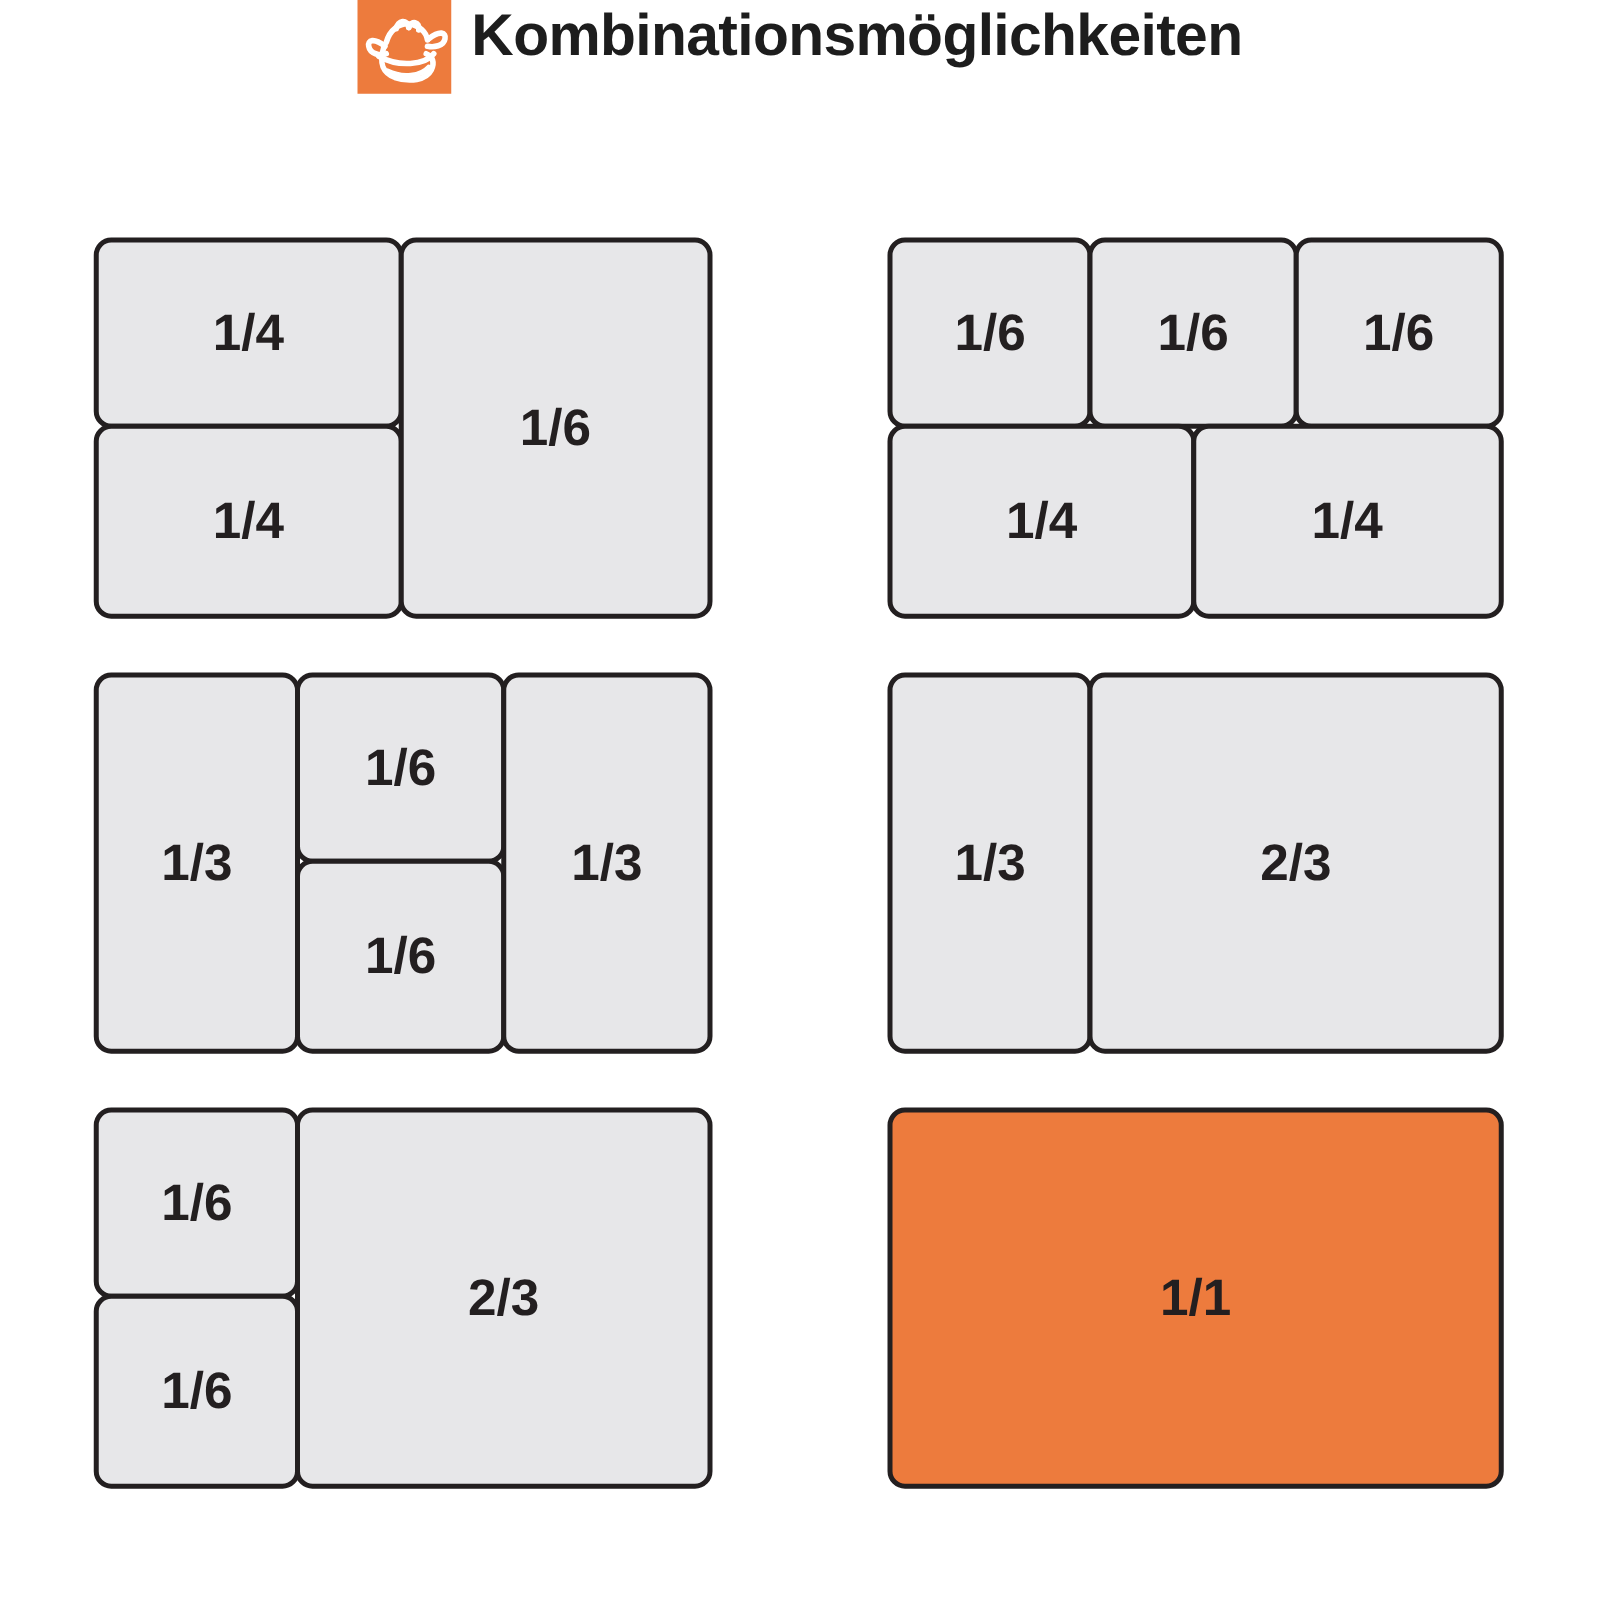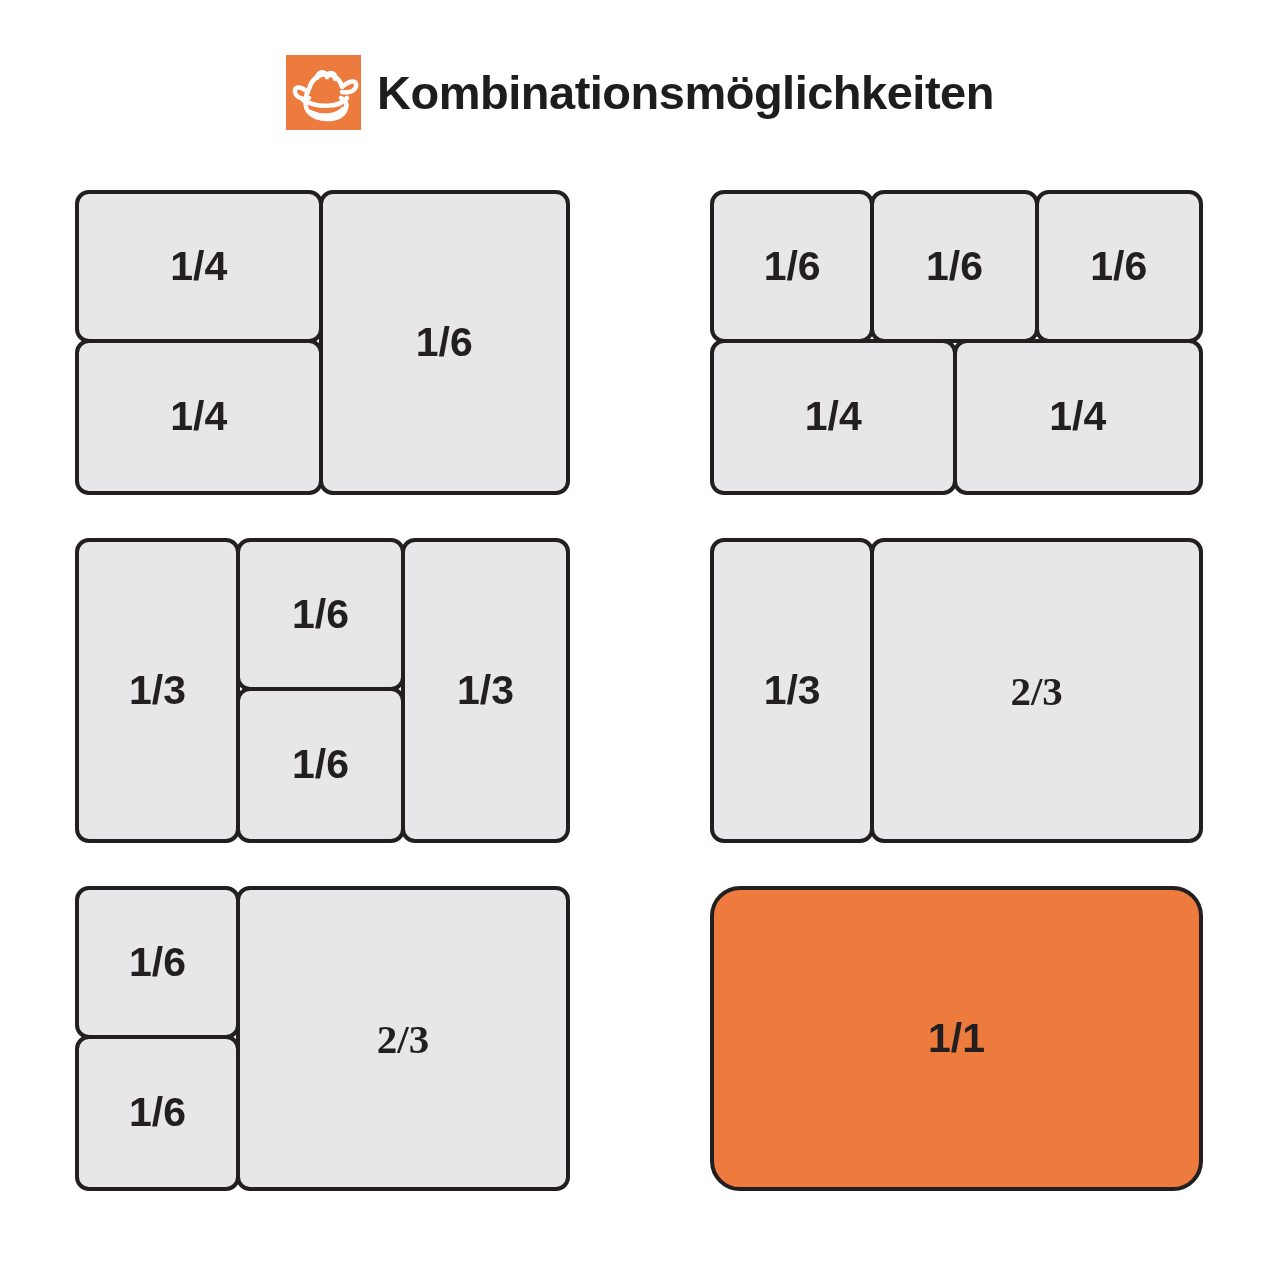--- a/index.html
+++ b/index.html
@@ -11,24 +11,23 @@
   html, body { background: #ffffff; }
   body {
     width: 1280px;
     height: 1280px;
     font-family: "Liberation Sans", sans-serif;
     overflow: hidden;
   }
 
   
   .header {
-    padding-top: 55px;
     height: 130px;
     display: flex;
-    align-items: center;
+    align-items: flex-start;
     justify-content: center;
     gap: 16px;
   }
   .logo {
     width: 75px;
     height: 75px;
     background: var(--accent);
     display: flex;
     align-items: center;
     justify-content: center;
@@ -64,35 +63,35 @@
 
   
   .box {
     background: var(--gray);
     border: 4px solid var(--dark);
     border-radius: 14px;
     display: flex;
     align-items: center;
     justify-content: center;
   }
-  .box.accent { background: var(--accent); border-radius: 30px; }
+  .box.accent { background: var(--accent); }
   .box-label {
     font-size: 41px;
     font-weight: 700;
     color: var(--dark);
   }
 
   
   .wfull { width: 100%; }
   .hfull { height: 100%; }
   .w12  { width: 50%; }
   .w12x { width: calc(50% + 4px);      margin-left: -4px; }
   .w13  { width: 33.333%; }
   .w13x { width: calc(33.333% + 4px);  margin-left: -4px; }
-  .w23x { width: calc(66.667% + 4px);  margin-left: -4px; font-family: Liberation Serif, serif; }
+  .w23x { width: calc(66.667% + 4px);  margin-left: -4px; }
   .h12  { height: 50%; }
   .h12x { height: calc(50% + 4px);     margin-top: -4px; }
 </style>
 </head>
 <body>
 
 <header class="header">
   <div class="logo">
     <svg viewBox="0 0 75 75" fill="none" stroke="#ffffff" stroke-width="4.5" stroke-linecap="round">
 

